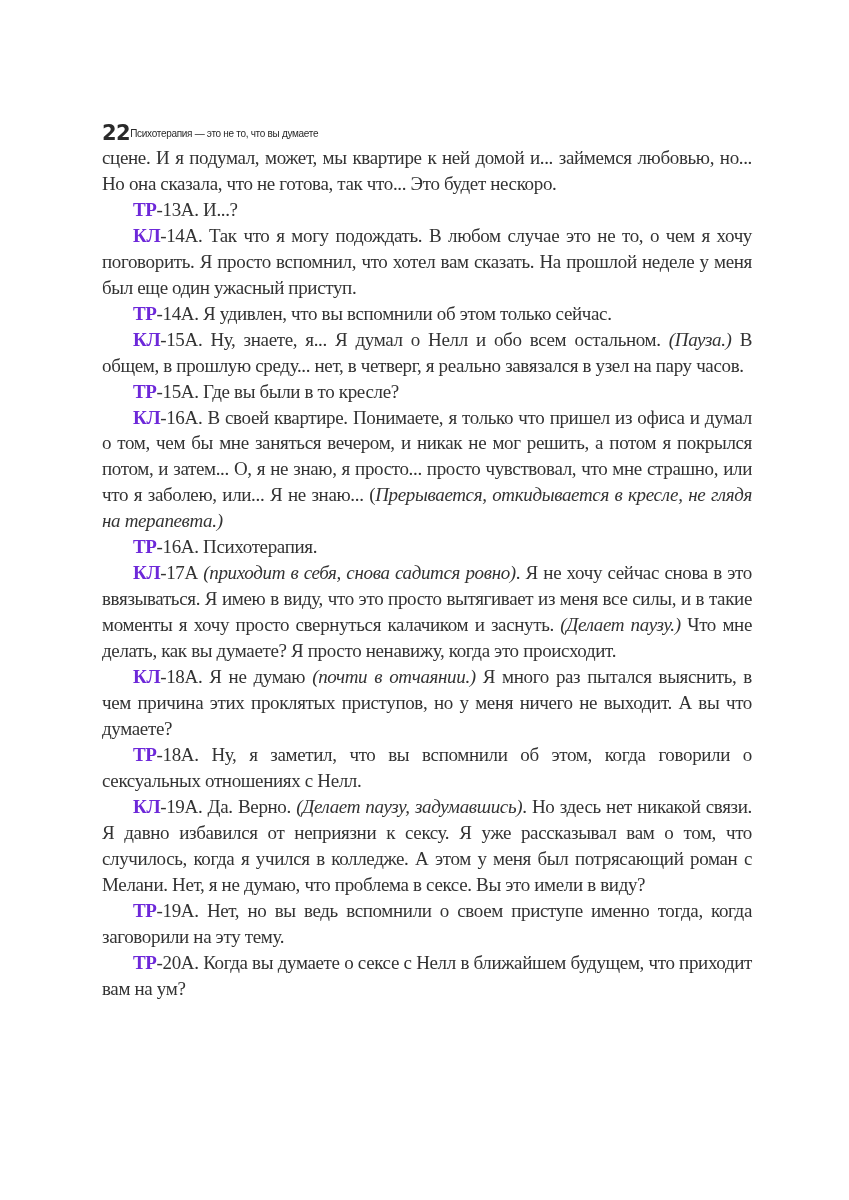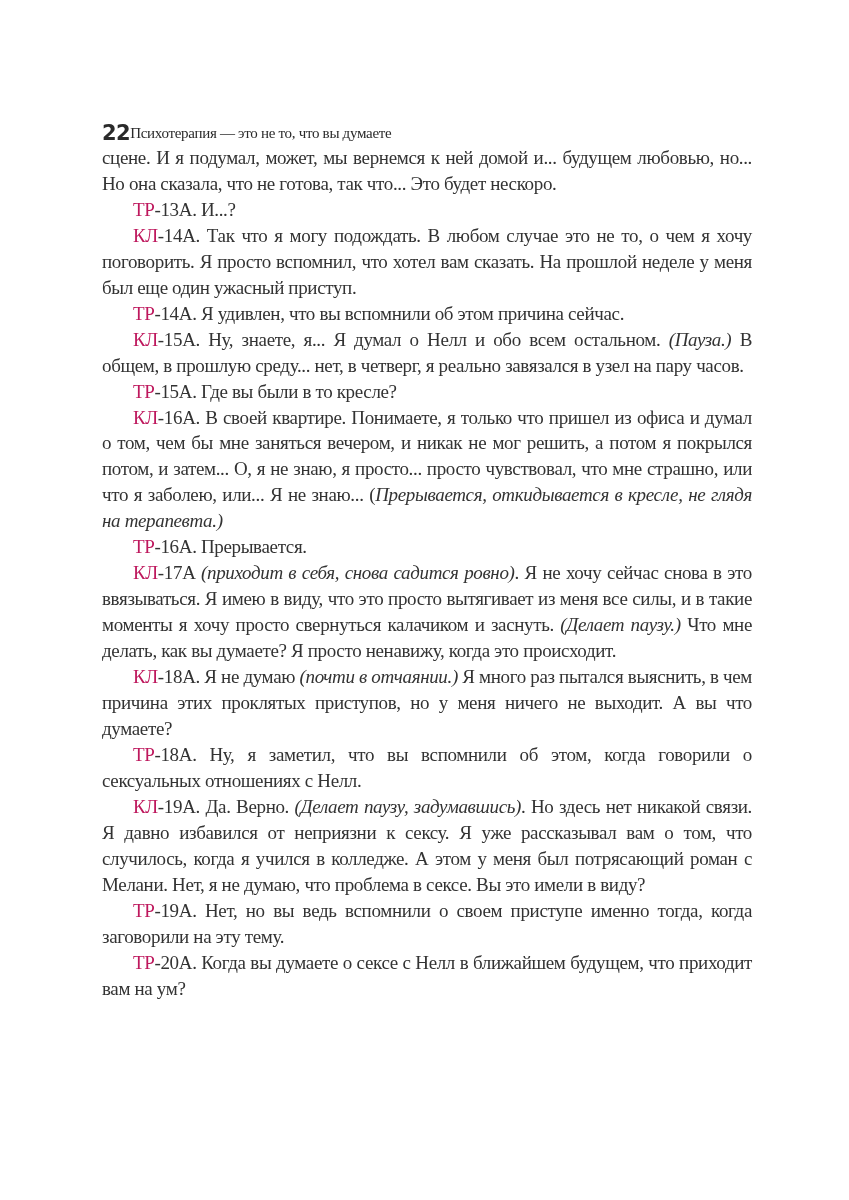--- a/index.html
+++ b/index.html
@@ -1,41 +1,41 @@
 <!DOCTYPE html>
 <html><head>
 <meta charset="utf-8">
 <style>
   html, body { margin: 0; padding: 0; background: #ffffff; }
   body { width: 849px; height: 1200px; position: relative; overflow: hidden; }
   .header { position: absolute; left: 102px; right: 98px; top: 80px; height: 36px; display: flex; align-items: center; color: #2a2a2a; margin-top: 35px; }
   .page-num { font-family: "DejaVu Sans", sans-serif; font-weight: bold; font-size: 21px; letter-spacing: -0.5px; }
-  .running-title { font-family: Liberation Serif, serif; font-size: 15px; letter-spacing: -0.3px; }
+  .running-title { font-family: Liberation Sans, sans-serif; font-size: 10px; letter-spacing: -0.3px; }
   .body-text { position: absolute; left: 102px; width: 650px; top: 145px; font-family: "Liberation Serif", serif; font-size: 19px; line-height: 25.95px; color: #333333; text-align: justify; letter-spacing: -0.35px; }
   .para { margin: 0; text-indent: 0; }
   .para.indent { text-indent: 31px; }
-  .spk { font-weight: normal; color: #be185d; }
+  .spk { font-weight: bold; color: #6d28d9; }
   .it { font-style: italic; }
 </style>
 </head>
 <body>
 
 <div class="header">
   <span class="page-num">22</span>
   <span class="running-title">Психотерапия — это не то, что вы думаете</span>
 </div>
 
 <div class="body-text" id="body-text">
-    <p class="para"><span>сцене. И я подумал, может, мы вернемся к ней домой и... будущем любовью, но... Но она сказала, что не готова, так что...  Это будет нескоро.</span></p>
+    <p class="para"><span>сцене. И я подумал, может, мы квартире к ней домой и... займемся любовью, но... Но она сказала, что не готова, так что...  Это будет нескоро.</span></p>
     <p class="para indent"><span class="spk">ТР</span><span>-13А. И...?</span></p>
     <p class="para indent"><span class="spk">КЛ</span><span>-14А. Так что я могу подождать. В любом случае это не то, о чем я хочу поговорить. Я просто вспомнил, что хотел вам сказать. На прошлой неделе у меня был еще один ужасный приступ.</span></p>
-    <p class="para indent"><span class="spk">ТР</span><span>-14А. Я удивлен, что вы вспомнили об этом причина сейчас.</span></p>
+    <p class="para indent"><span class="spk">ТР</span><span>-14А. Я удивлен, что вы вспомнили об этом только сейчас.</span></p>
     <p class="para indent"><span class="spk">КЛ</span><span>-15А. Ну, знаете, я... Я думал о Нелл и обо всем остальном. </span><span class="it">(Пауза.)</span><span> В общем, в прошлую среду... нет, в четверг, я реально завязался в узел на пару часов.</span></p>
     <p class="para indent"><span class="spk">ТР</span><span>-15А. Где вы были в то кресле?</span></p>
     <p class="para indent"><span class="spk">КЛ</span><span>-16А. В своей квартире. Понимаете, я только что пришел из офиса и думал о том, чем бы мне заняться вечером, и никак не мог решить, а потом я покрылся потом, и затем...  О, я не знаю, я просто... просто чувствовал, что мне страшно, или что я заболею, или... Я не знаю... (</span><span class="it">Прерывается, откидывается в кресле, не глядя на терапевта.)</span></p>
-    <p class="para indent"><span class="spk">ТР</span><span>-16А. Прерывается.</span></p>
+    <p class="para indent"><span class="spk">ТР</span><span>-16А. Психотерапия.</span></p>
     <p class="para indent"><span class="spk">КЛ</span><span>-17А </span><span class="it">(приходит в себя, снова садится ровно)</span><span>. Я не хочу сейчас снова в это ввязываться. Я имею в виду, что это просто вытягивает из меня все силы, и в такие моменты я хочу просто свернуться калачиком и заснуть. </span><span class="it">(Делает паузу.)</span><span> Что мне делать, как вы думаете? Я просто ненавижу, когда это происходит.</span></p>
     <p class="para indent"><span class="spk">КЛ</span><span>-18А. Я не думаю </span><span class="it">(почти в отчаянии.)</span><span> Я много раз пытался выяснить, в чем причина этих проклятых приступов, но у меня ничего не выходит. А вы что думаете?</span></p>
     <p class="para indent"><span class="spk">ТР</span><span>-18А. Ну, я заметил, что вы вспомнили об этом, когда говорили о сексуальных отношениях с Нелл.</span></p>
     <p class="para indent"><span class="spk">КЛ</span><span>-19А. Да. Верно. </span><span class="it">(Делает паузу, задумавшись)</span><span>. Но здесь нет никакой связи. Я давно избавился от неприязни к сексу. Я уже рассказывал вам о том, что случилось, когда я учился в колледже. А этом у меня был потрясающий роман с Мелани. Нет, я не думаю, что проблема в сексе. Вы это имели в виду?</span></p>
     <p class="para indent"><span class="spk">ТР</span><span>-19А. Нет, но вы ведь вспомнили о своем приступе именно тогда, когда заговорили на эту тему.</span></p>
     <p class="para indent"><span class="spk">ТР</span><span>-20А. Когда вы думаете о сексе с Нелл в ближайшем будущем, что приходит вам на ум?</span></p>
   </div>
 
 </body></html>

